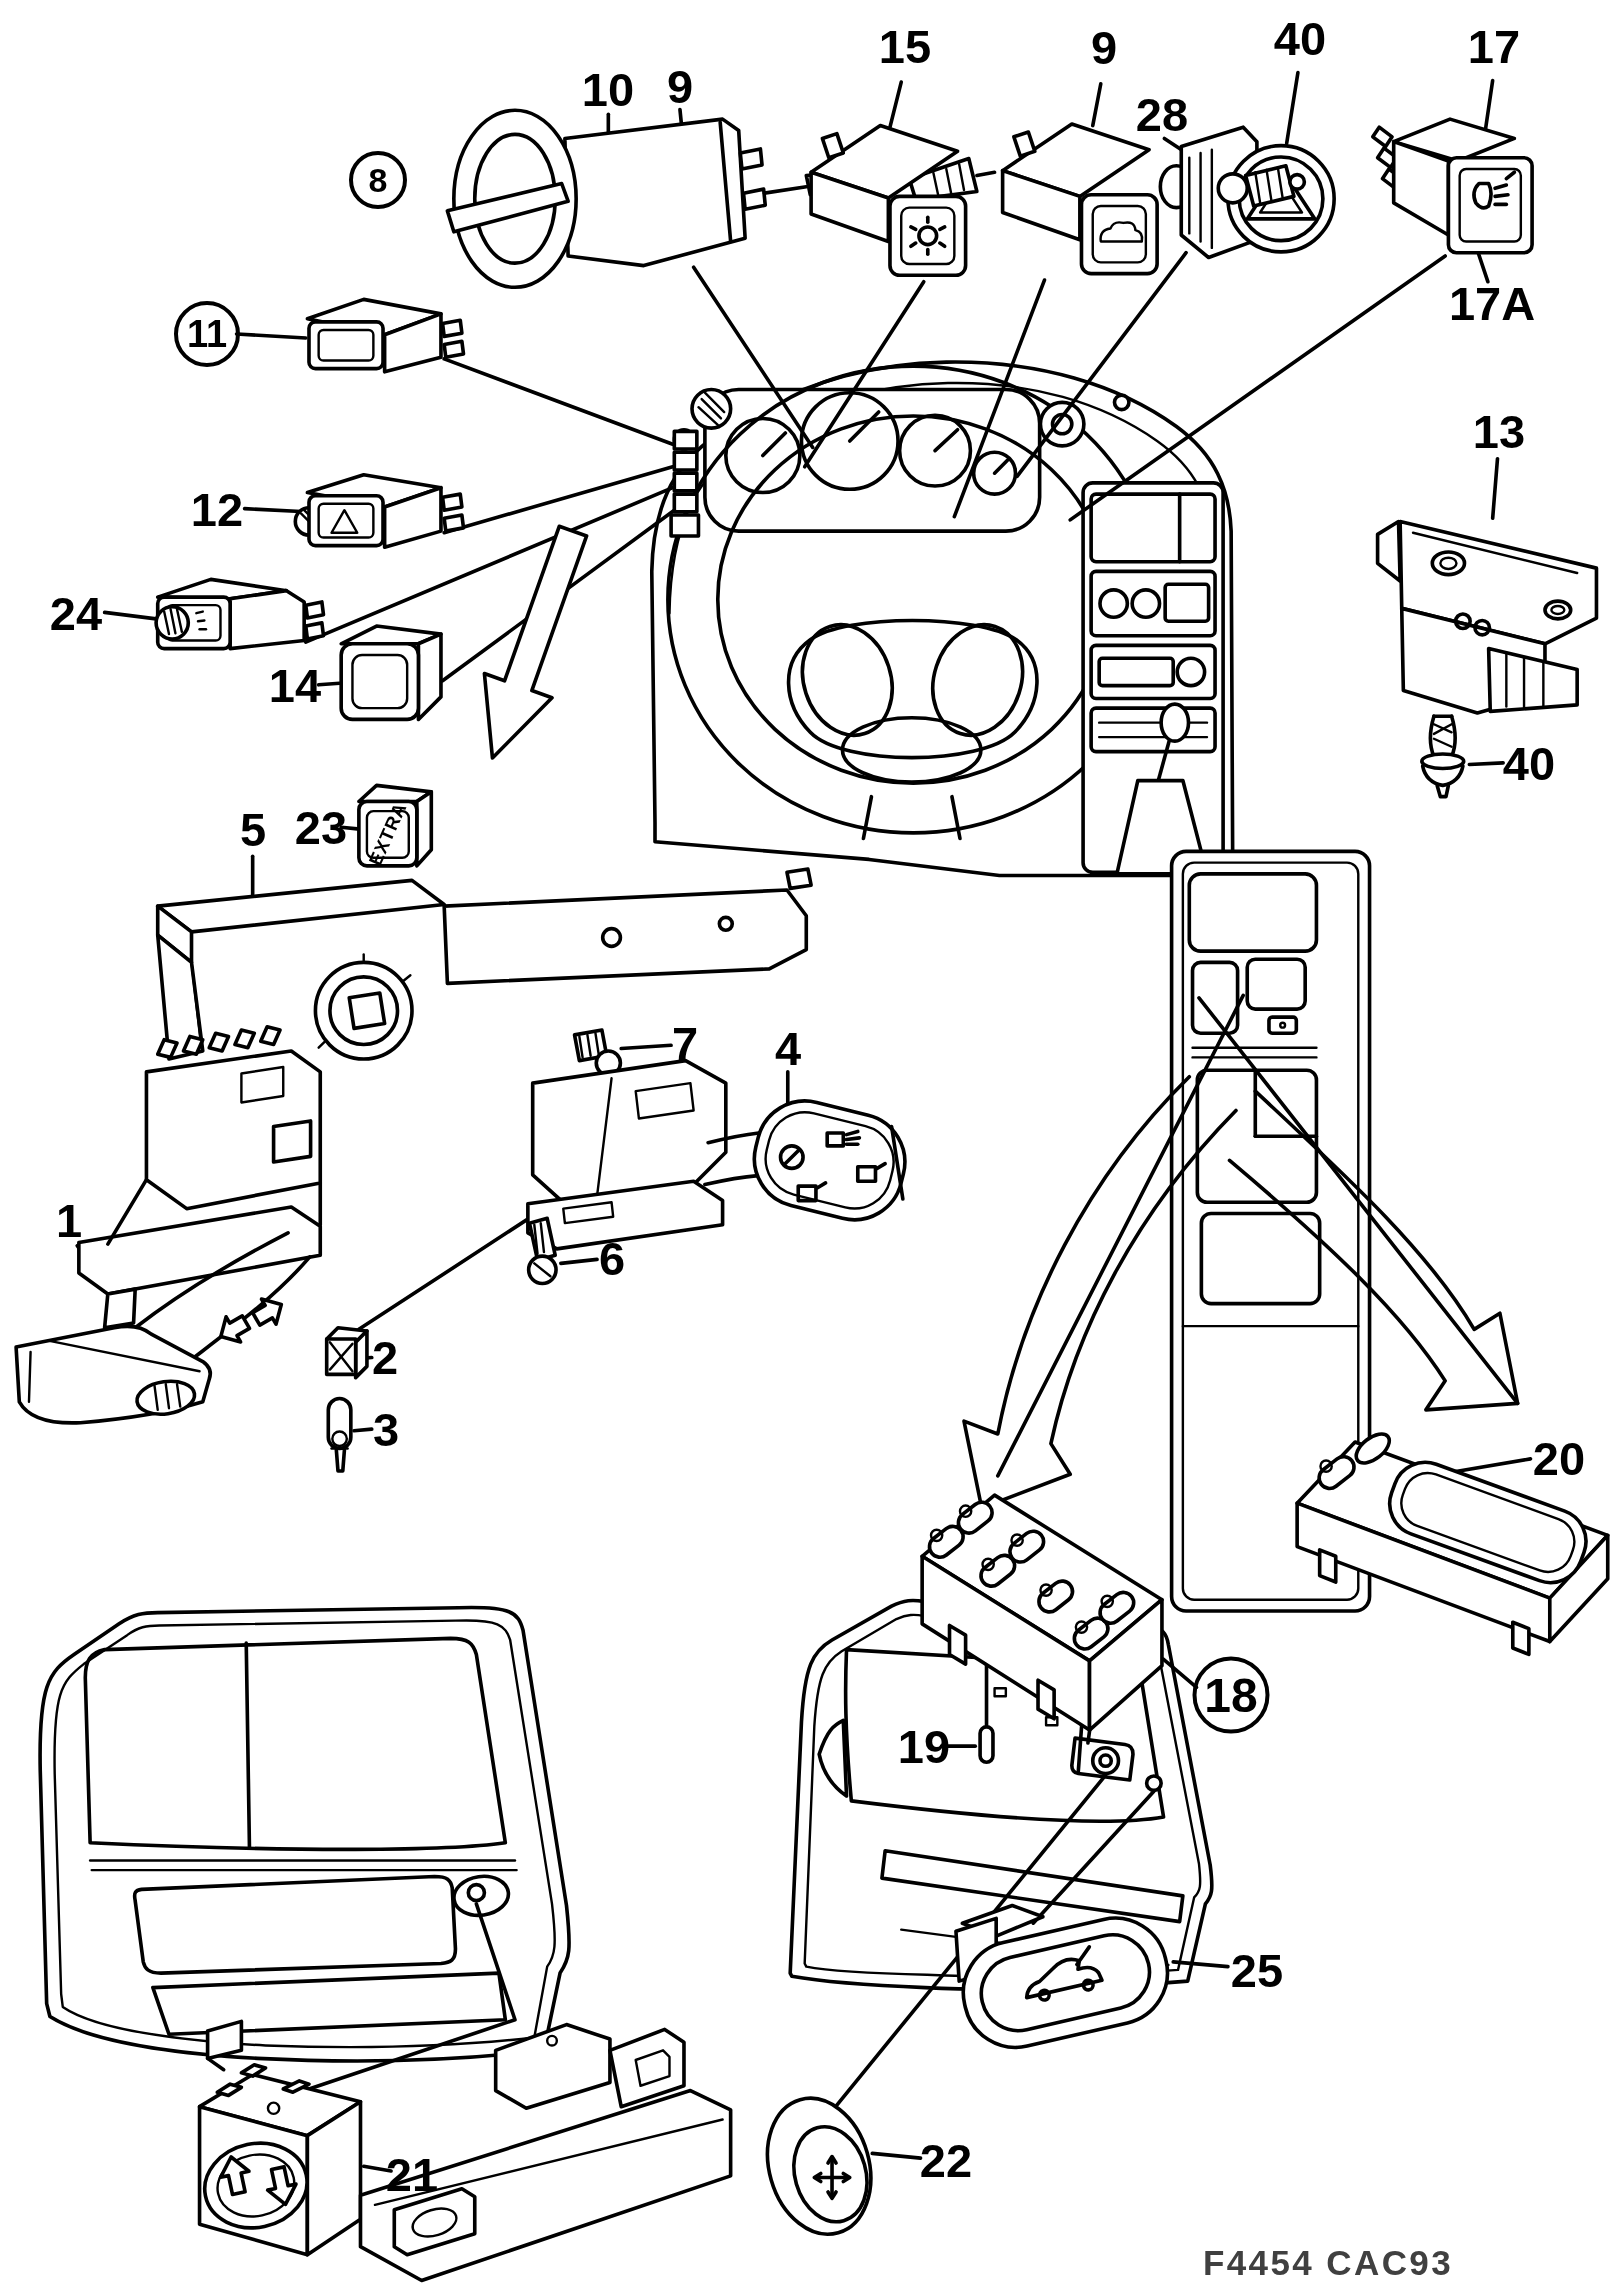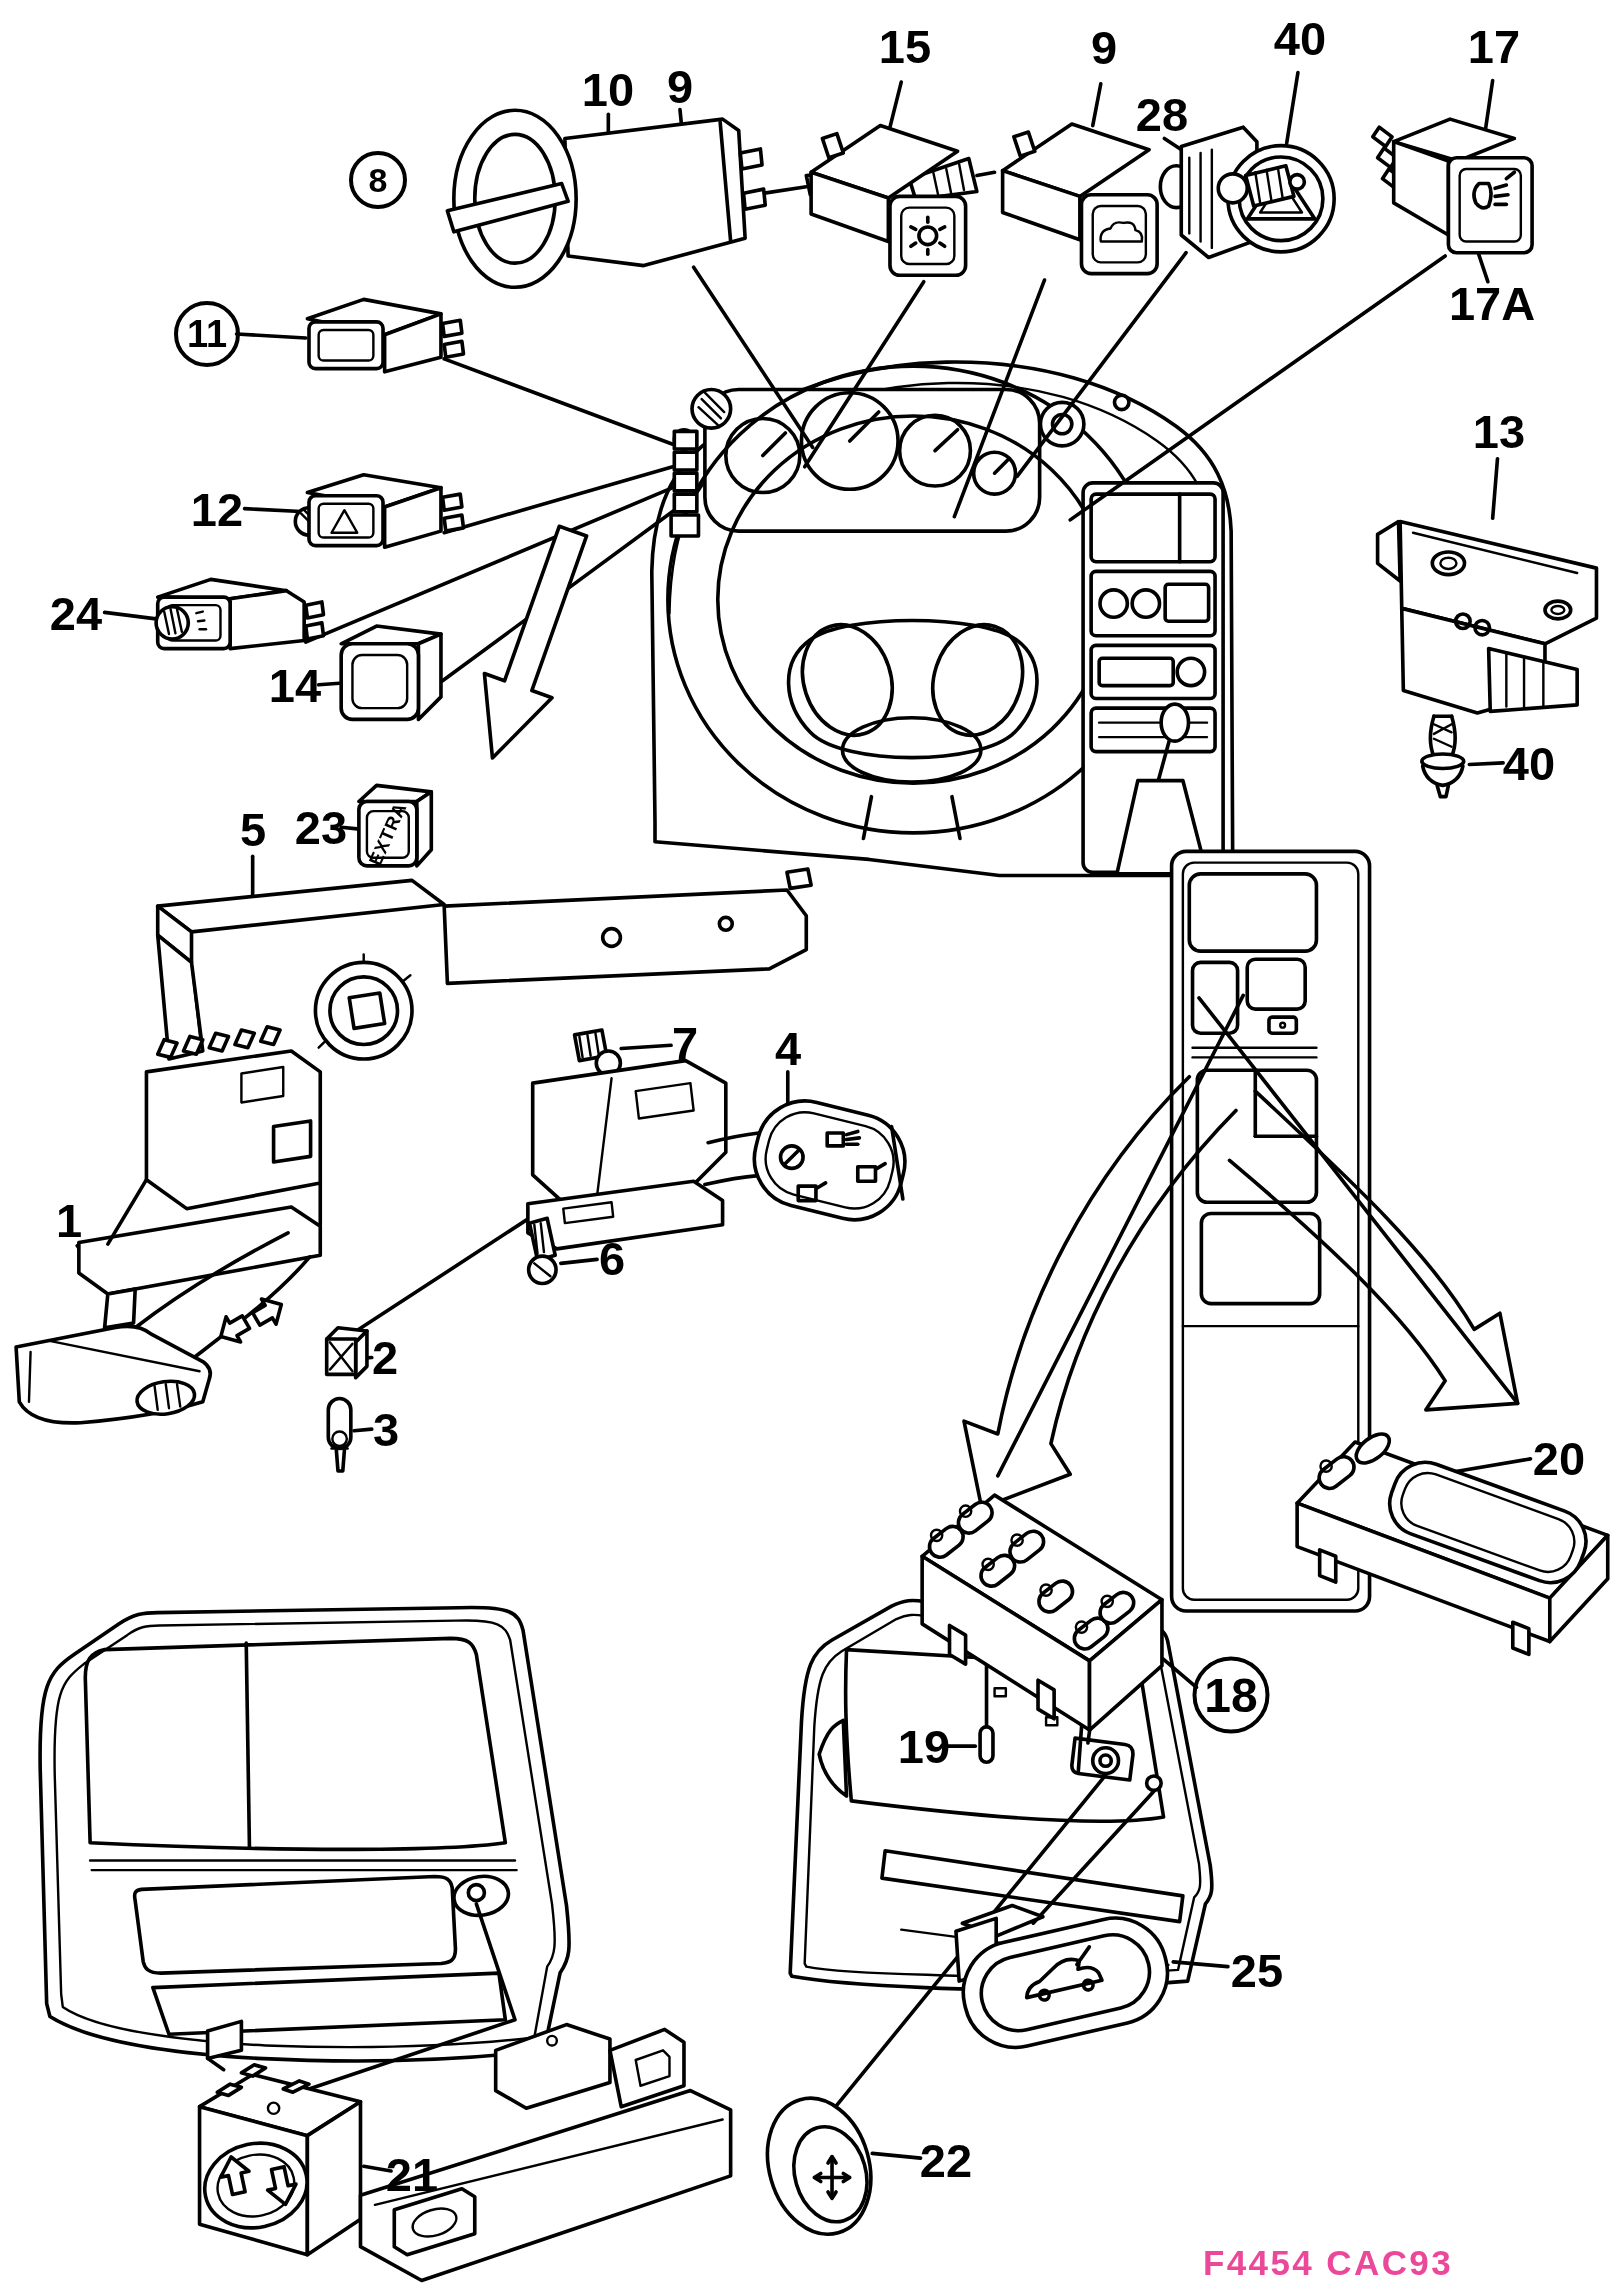--- a/index.html
+++ b/index.html
@@ -13,21 +13,21 @@
   .co{position:absolute;transform:translate(-50%,-50%);color:#000;font-weight:700;
       font-size:47px;white-space:nowrap;line-height:1;}
   .co.circ{border:4.8px solid #000;border-radius:50%;display:flex;align-items:center;
       justify-content:center;}
   #co-8{width:50px;height:50px;font-size:34px;}
   #co-11{width:58px;height:58px;font-size:38px;}
   #co-18{width:69px;height:69px;font-size:48px;}
   #lbl-extra{position:absolute;transform:translate(-50%,-50%) rotate(-66deg);
       font-size:18.5px;font-weight:700;letter-spacing:0.8px;color:#000;}
   #lbl-figcode{position:absolute;transform:translate(-50%,-50%);
-      font-size:35px;font-weight:700;letter-spacing:2.4px;color:#ec4899;}
+      font-size:35px;font-weight:700;letter-spacing:2.4px;color:#404040;}
 </style>
 </head>
 <body>
 
 <div class="stage">
 <svg width="1619" height="2295" viewBox="0 0 2012 2852">
 
   <g>
     <path class="w" d="M814,1022 L810,710 C812,610 850,560 920,522 C1010,470 1090,452 1176,450 C1290,448 1390,478 1462,530 C1510,565 1528,608 1530,660 L1532,1088 L1242,1088 L1080,1068 L814,1046 Z"></path>
     <path class="s3" d="M832,762 C834,642 872,582 940,542 C1020,494 1100,478 1178,476 C1280,474 1370,500 1438,548 C1486,582 1504,622 1506,670"></path>

